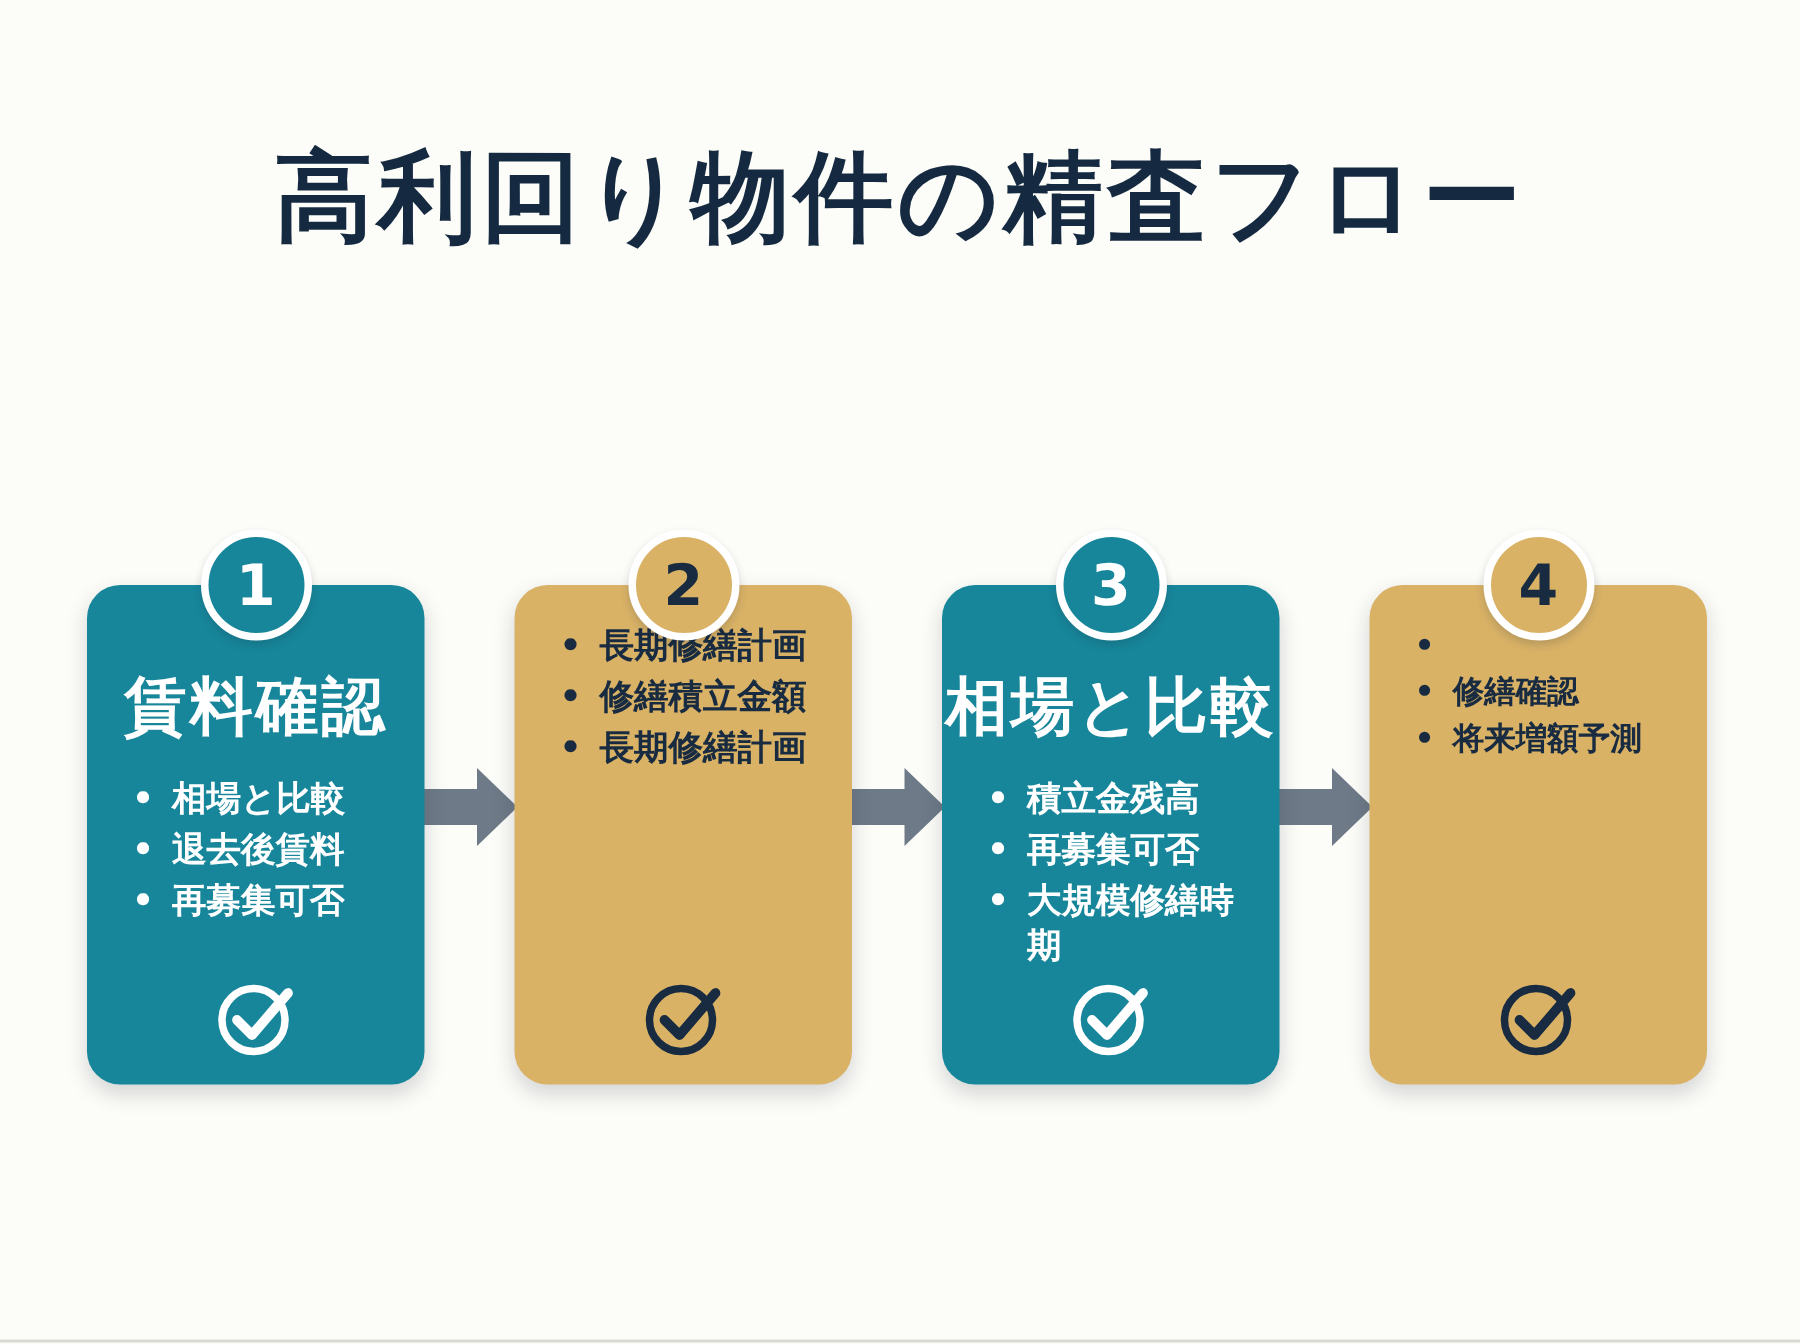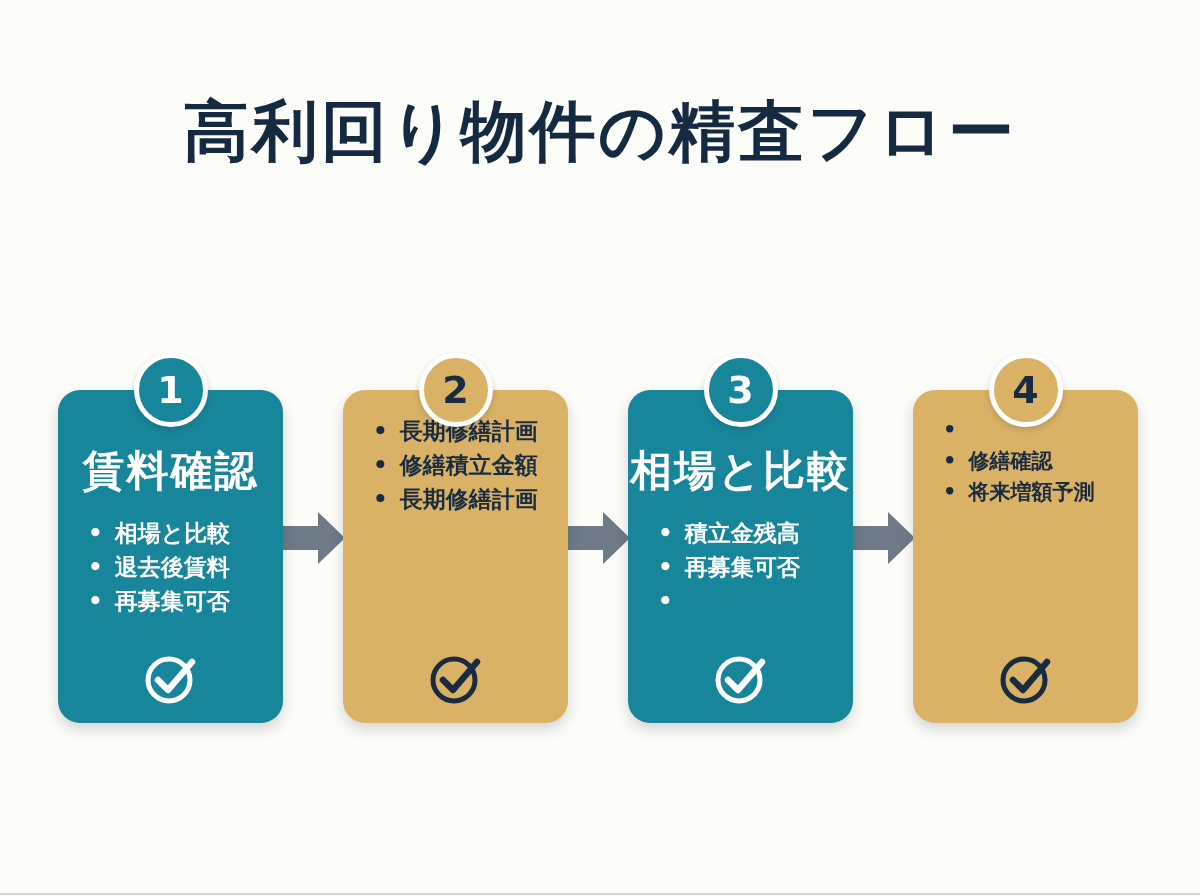--- a/index.html
+++ b/index.html
@@ -146,20 +146,21 @@
         <li class="item">
             <span class="dot">•</span>
             <span>積立金残高</span>
           </li>
         <li class="item">
             <span class="dot">•</span>
             <span>再募集可否</span>
           </li>
         <li class="item">
             <span class="dot">•</span>
+            <span>大規模修繕時期</span>
           </li>
       </ul>
       <div class="check">
         <svg width="56" height="56" viewBox="0 0 56 56" fill="none" stroke="currentColor">
           <circle cx="26" cy="31" r="21" stroke-width="5"></circle>
           <path d="M15 31 L25 41 L49 13" stroke-width="6.5" stroke-linecap="round" stroke-linejoin="round"></path>
         </svg>
       </div>
     </div>
 

